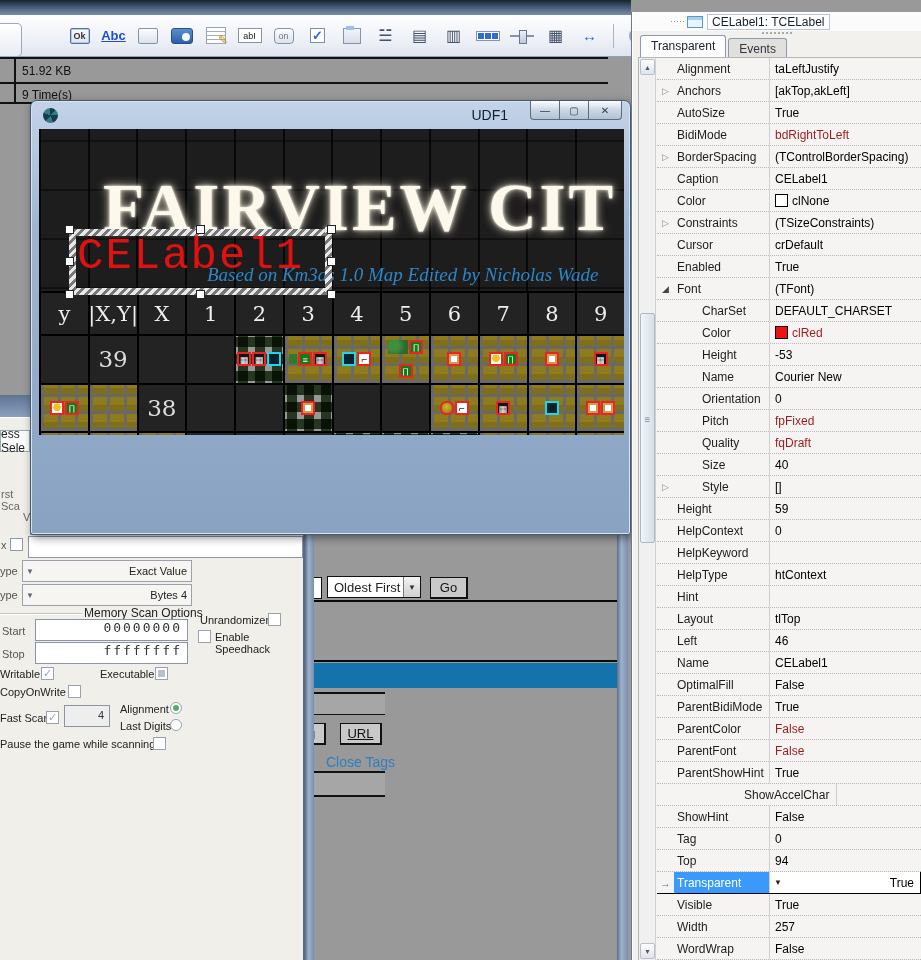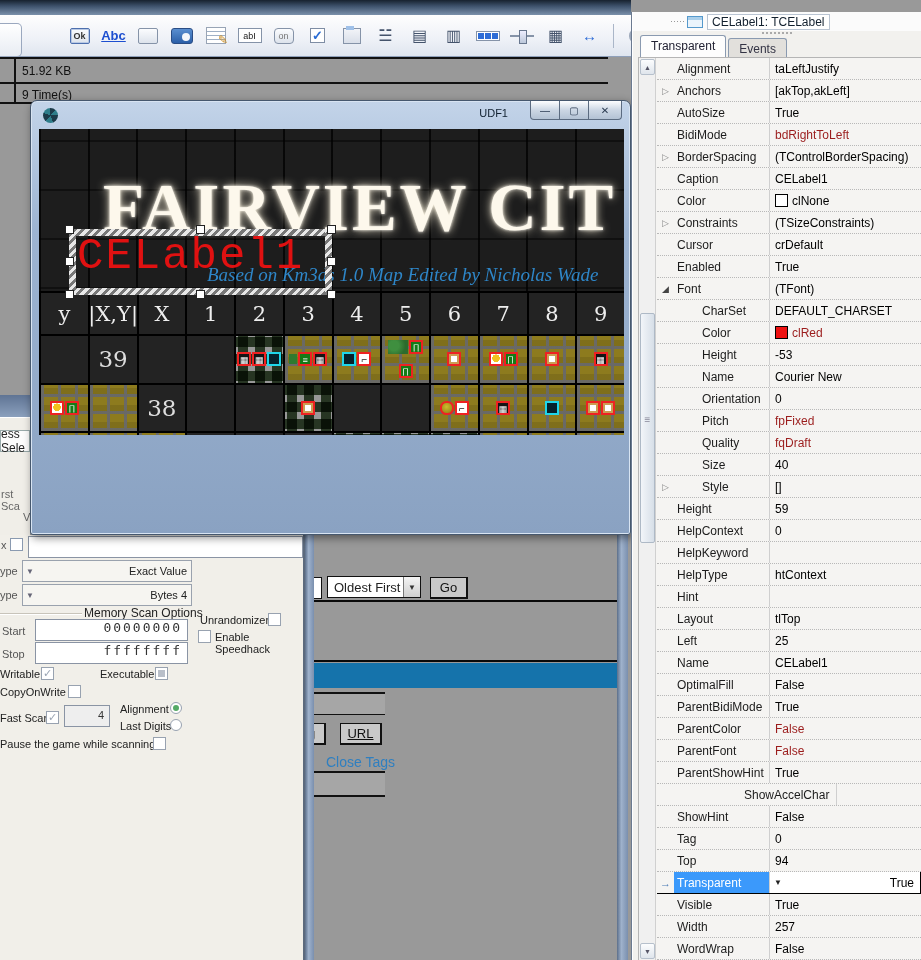--- a/index.html
+++ b/index.html
@@ -95,21 +95,21 @@
   .radio.sel::after { content:""; display:block; margin:2px; width:6px; height:6px; border-radius:50%; background:#5a6; }
 
   
   .udf { left:30px; top:100px; width:601px; height:435px;
     background:linear-gradient(#c3d4e9,#9db4d2 30%,#8aa2c2);
     border:1px solid #46586e; border-radius:7px 7px 3px 3px;
     box-shadow:0 0 0 1px #d8e4f2 inset, 2px 3px 8px rgba(0,0,0,.45); }
   .udf-title { position:absolute; left:0; top:0; right:0; height:28px; display:flex; align-items:center; }
   .udf-icon { margin-left:12px; width:15px; height:15px; border-radius:50%;
     background:conic-gradient(#1c3b4a 0 40deg,#2e7d8a 40deg 90deg,#1c3b4a 90deg 160deg,#2e7d8a 160deg 220deg,#1c3b4a 220deg 290deg,#2e7d8a 290deg 360deg); }
-  .udf-title-text { position:absolute; right:122px; top:6px; font-size:11px; color:#102030; }
+  .udf-title-text { position:absolute; right:122px; top:6px; font-size:14px; color:#102030; }
   .win-btns { position:absolute; right:8px; top:0; display:flex; }
   .win-btn { width:30px; height:19px; background:linear-gradient(#fdfeff,#ccd7e4 50%,#b3c2d4);
     border:1px solid #5b6b80; border-top:none; margin-left:-1px;
     display:flex; align-items:center; justify-content:center; font-size:10px; color:#2a3a50; }
   .win-btn:first-child { border-radius:0 0 0 4px; }
   .win-btn:last-child { border-radius:0 0 4px 0; width:34px; }
   .map { position:absolute; left:8px; top:28px; width:585px; height:306px; background:#1d1d1d; overflow:hidden; }
   .banner { position:absolute; left:50px; top:30px; width:535px; height:105px;
     background:radial-gradient(ellipse at 50% 45%, #9615122 0,transparent 0),
                linear-gradient(90deg,#5e0c0c,#8e1212 18%,#8e1212 80%,#6b0d0d); }
@@ -720,21 +720,21 @@
             <div class="oi-gutter"></div>
             <div class="oi-name">Layout</div>
             <div class="oi-val">
               <span>tlTop</span>
             </div>
           </div>
           <div class="oi-row" style="top: 572px;">
             <div class="oi-gutter"></div>
             <div class="oi-name">Left</div>
             <div class="oi-val">
-              <span>25</span>
+              <span>46</span>
             </div>
           </div>
           <div class="oi-row" style="top: 594px;">
             <div class="oi-gutter"></div>
             <div class="oi-name">Name</div>
             <div class="oi-val">
               <span>CELabel1</span>
             </div>
           </div>
           <div class="oi-row" style="top: 616px;">

